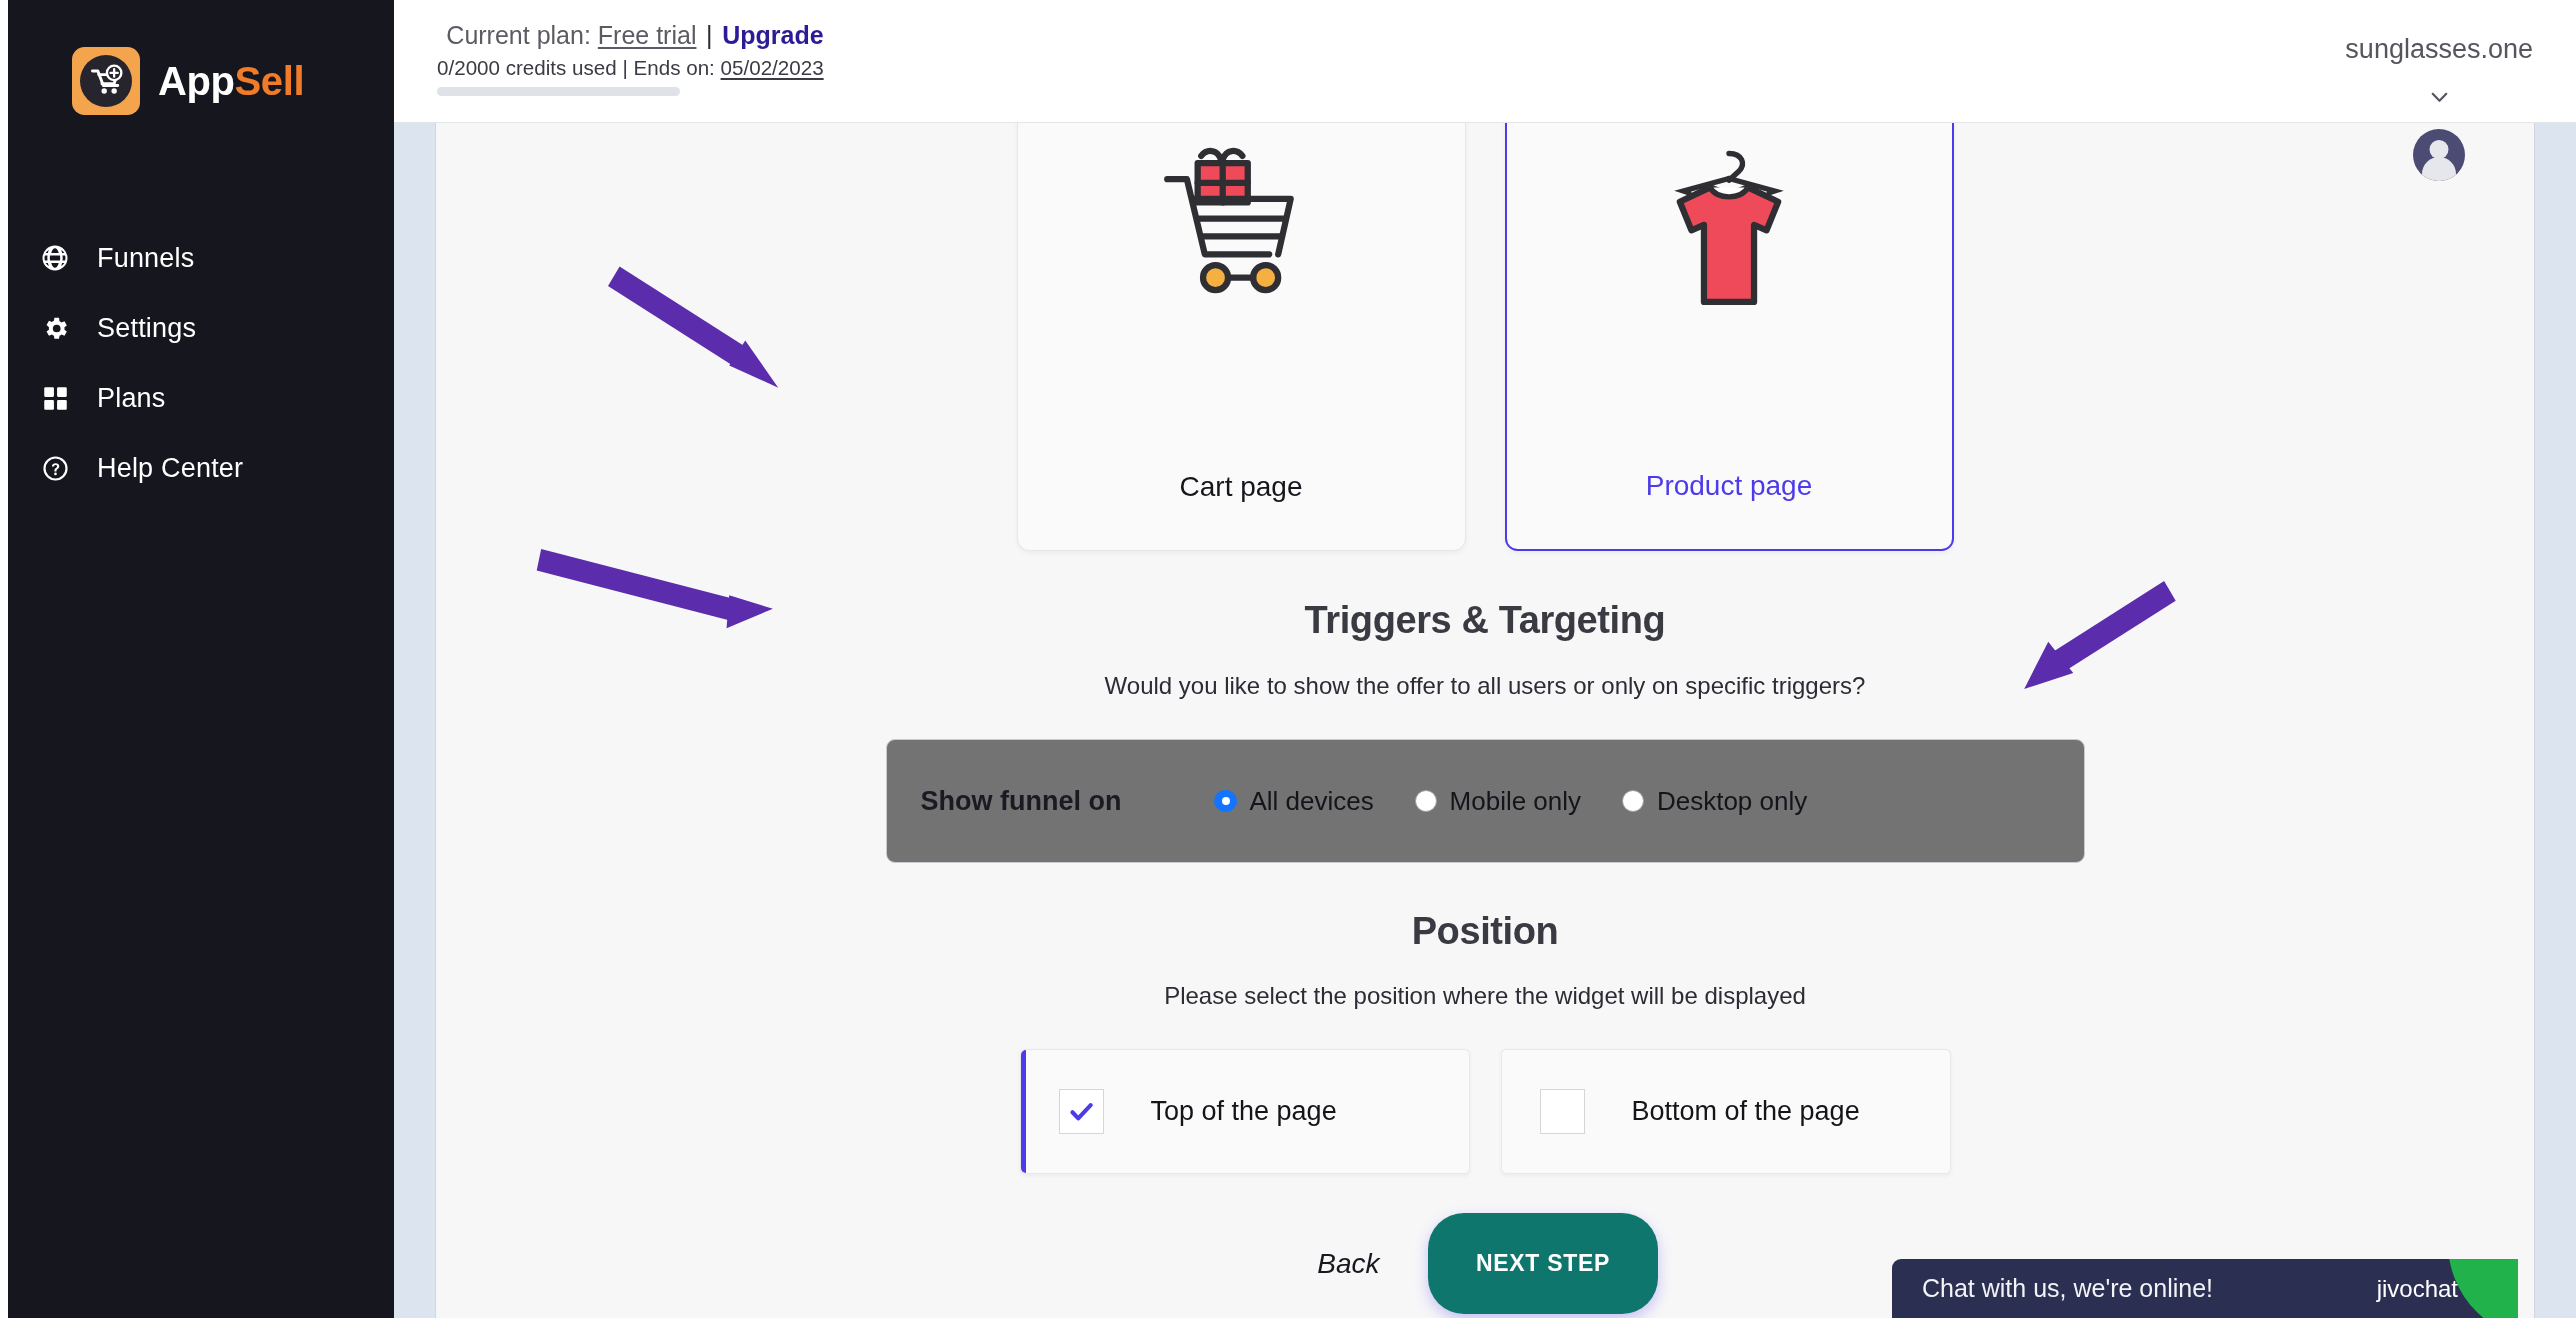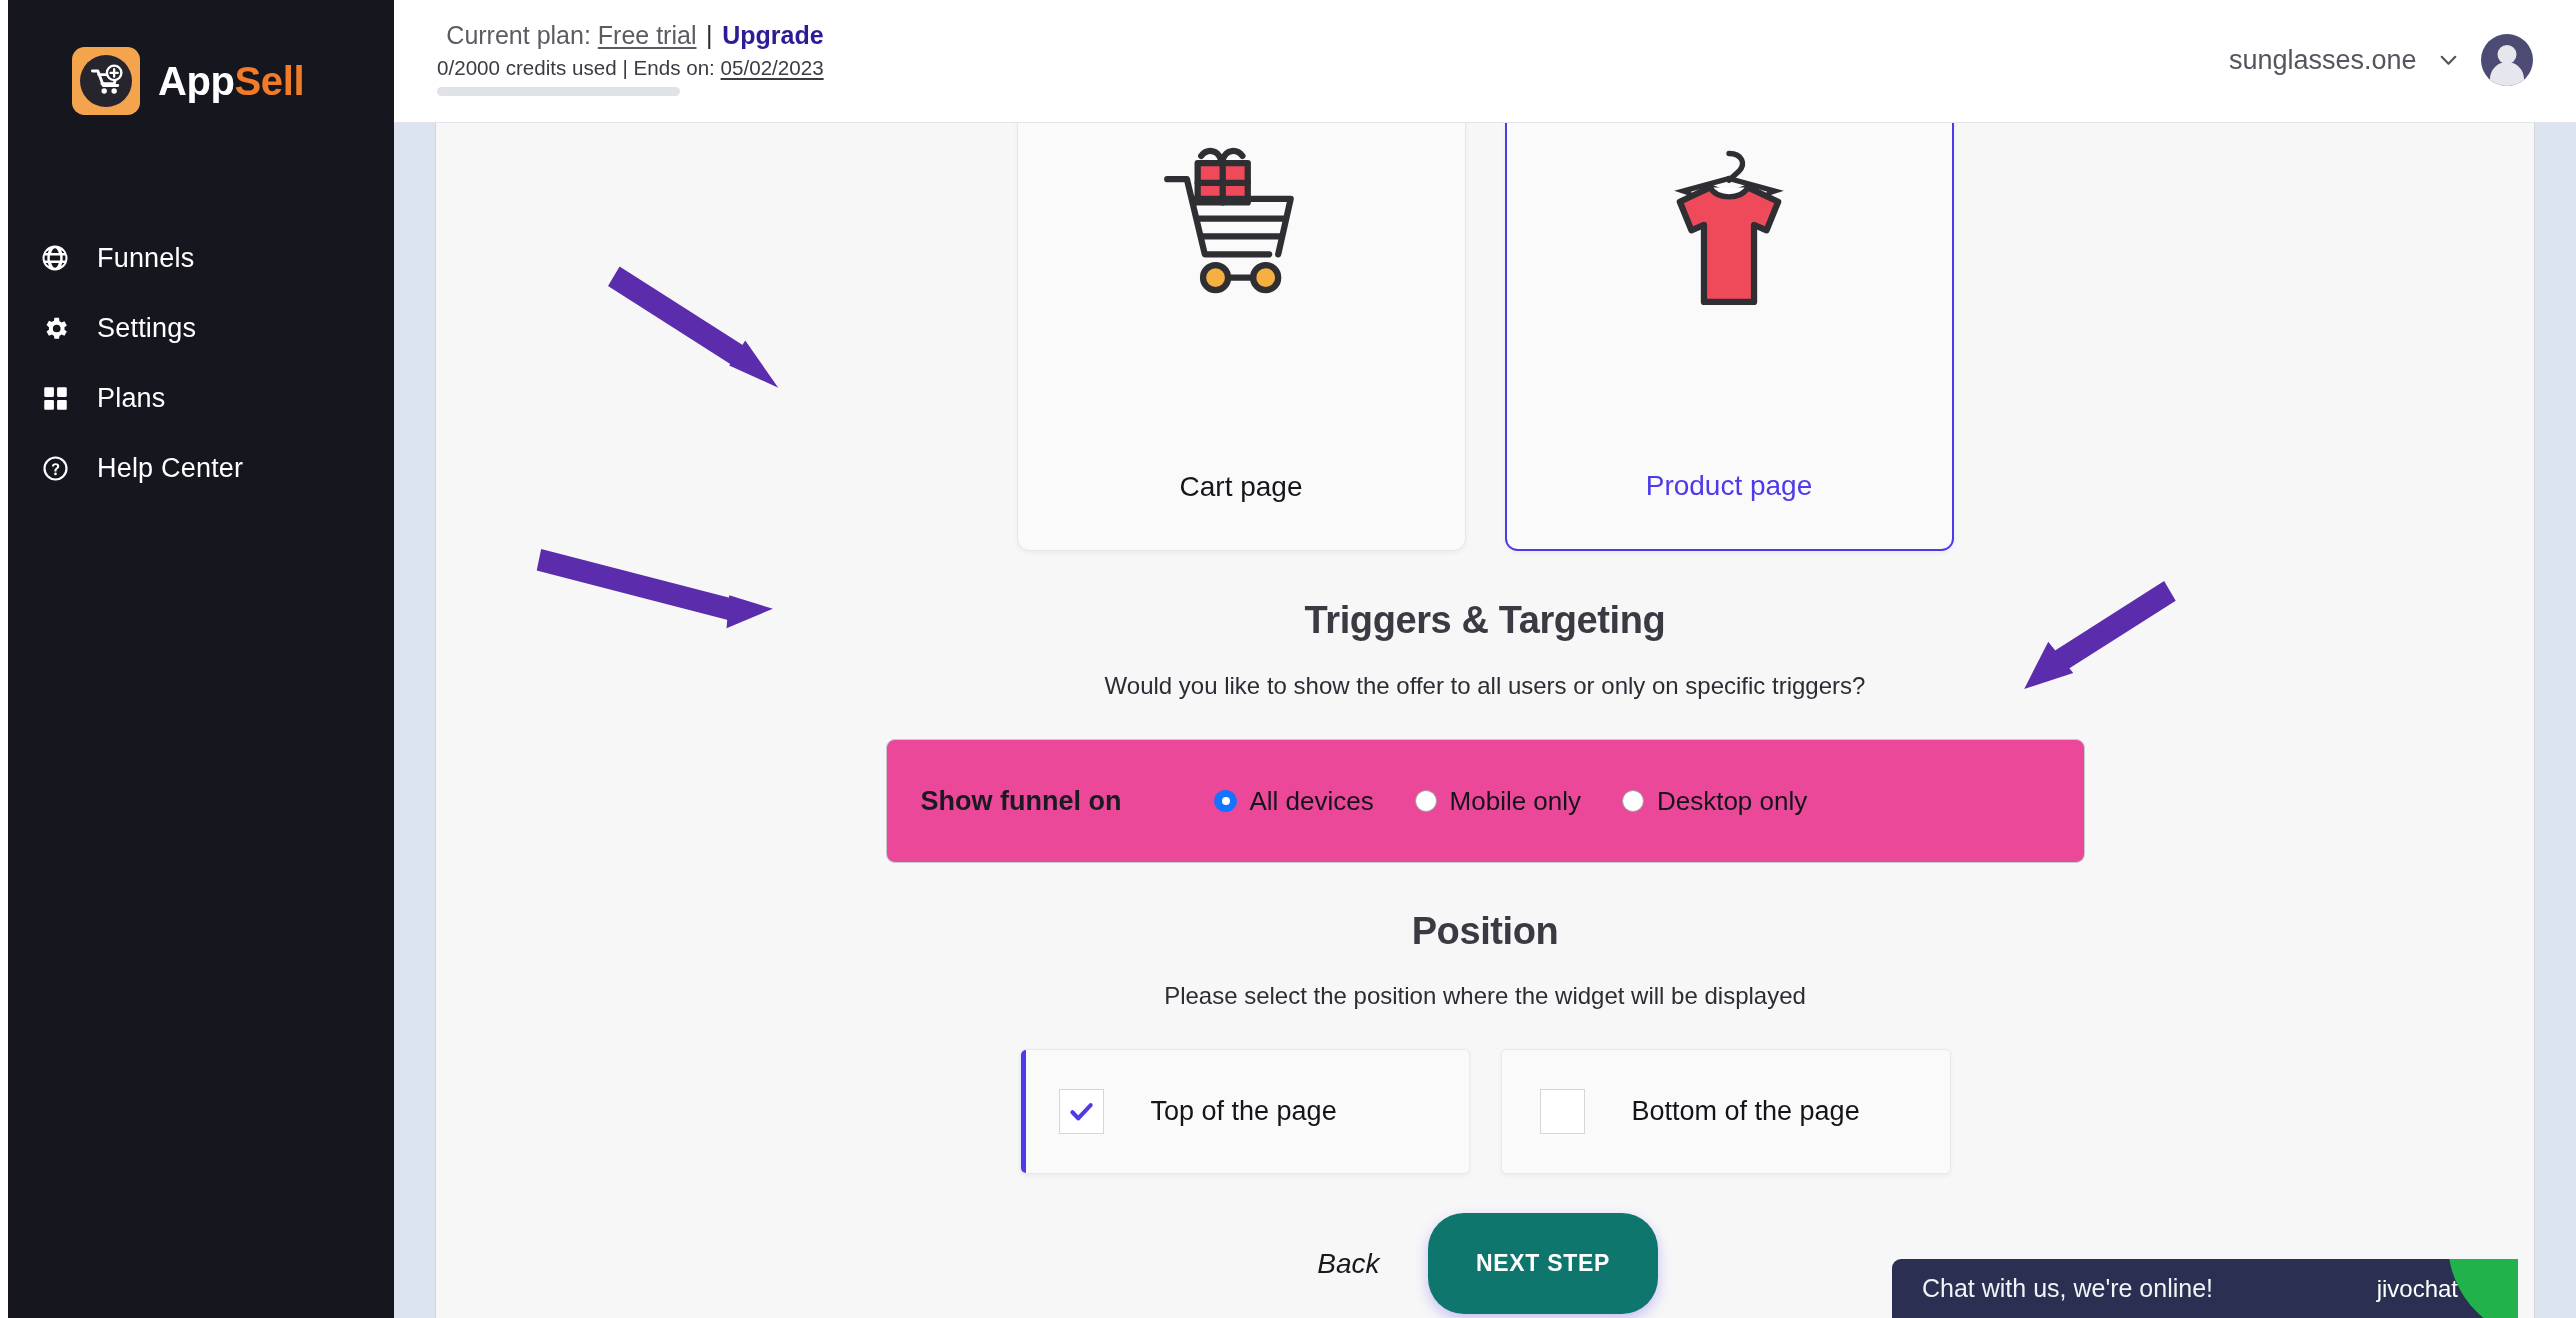--- a/index.html
+++ b/index.html
@@ -153,20 +153,21 @@
     height: 9px;
     border-radius: 5.4px;
     background: #dfe2e6;
   }
 
   .user-block {
     display: flex;
     align-items: center;
     gap: 19.7px;
     padding: 34px 43px 0 0;
+    flex-direction: column;
   }
   .user-name {
     font-size: 27px;
     color: #55555e;
     white-space: nowrap;
   }
   .chev { display: flex; align-items: center; cursor: pointer; }
   .chev svg { display: block; }
   .avatar {
     width: 52px;
@@ -282,21 +283,21 @@
     font-size: 24px;
     color: #2c2c34;
     text-align: center;
     font-weight: 400;
   }
 
   
   .funnel-box {
     width: 1199px;
     height: 124px;
-    background: #ec4899;
+    background: #737373;
     border: 0.9px solid #c8cbd0;
     border-radius: 9px;
     display: flex;
     align-items: center;
     padding: 0 34px;
   }
   .funnel-label {
     font-size: 27px;
     font-weight: 700;
     color: #1a1a22;

